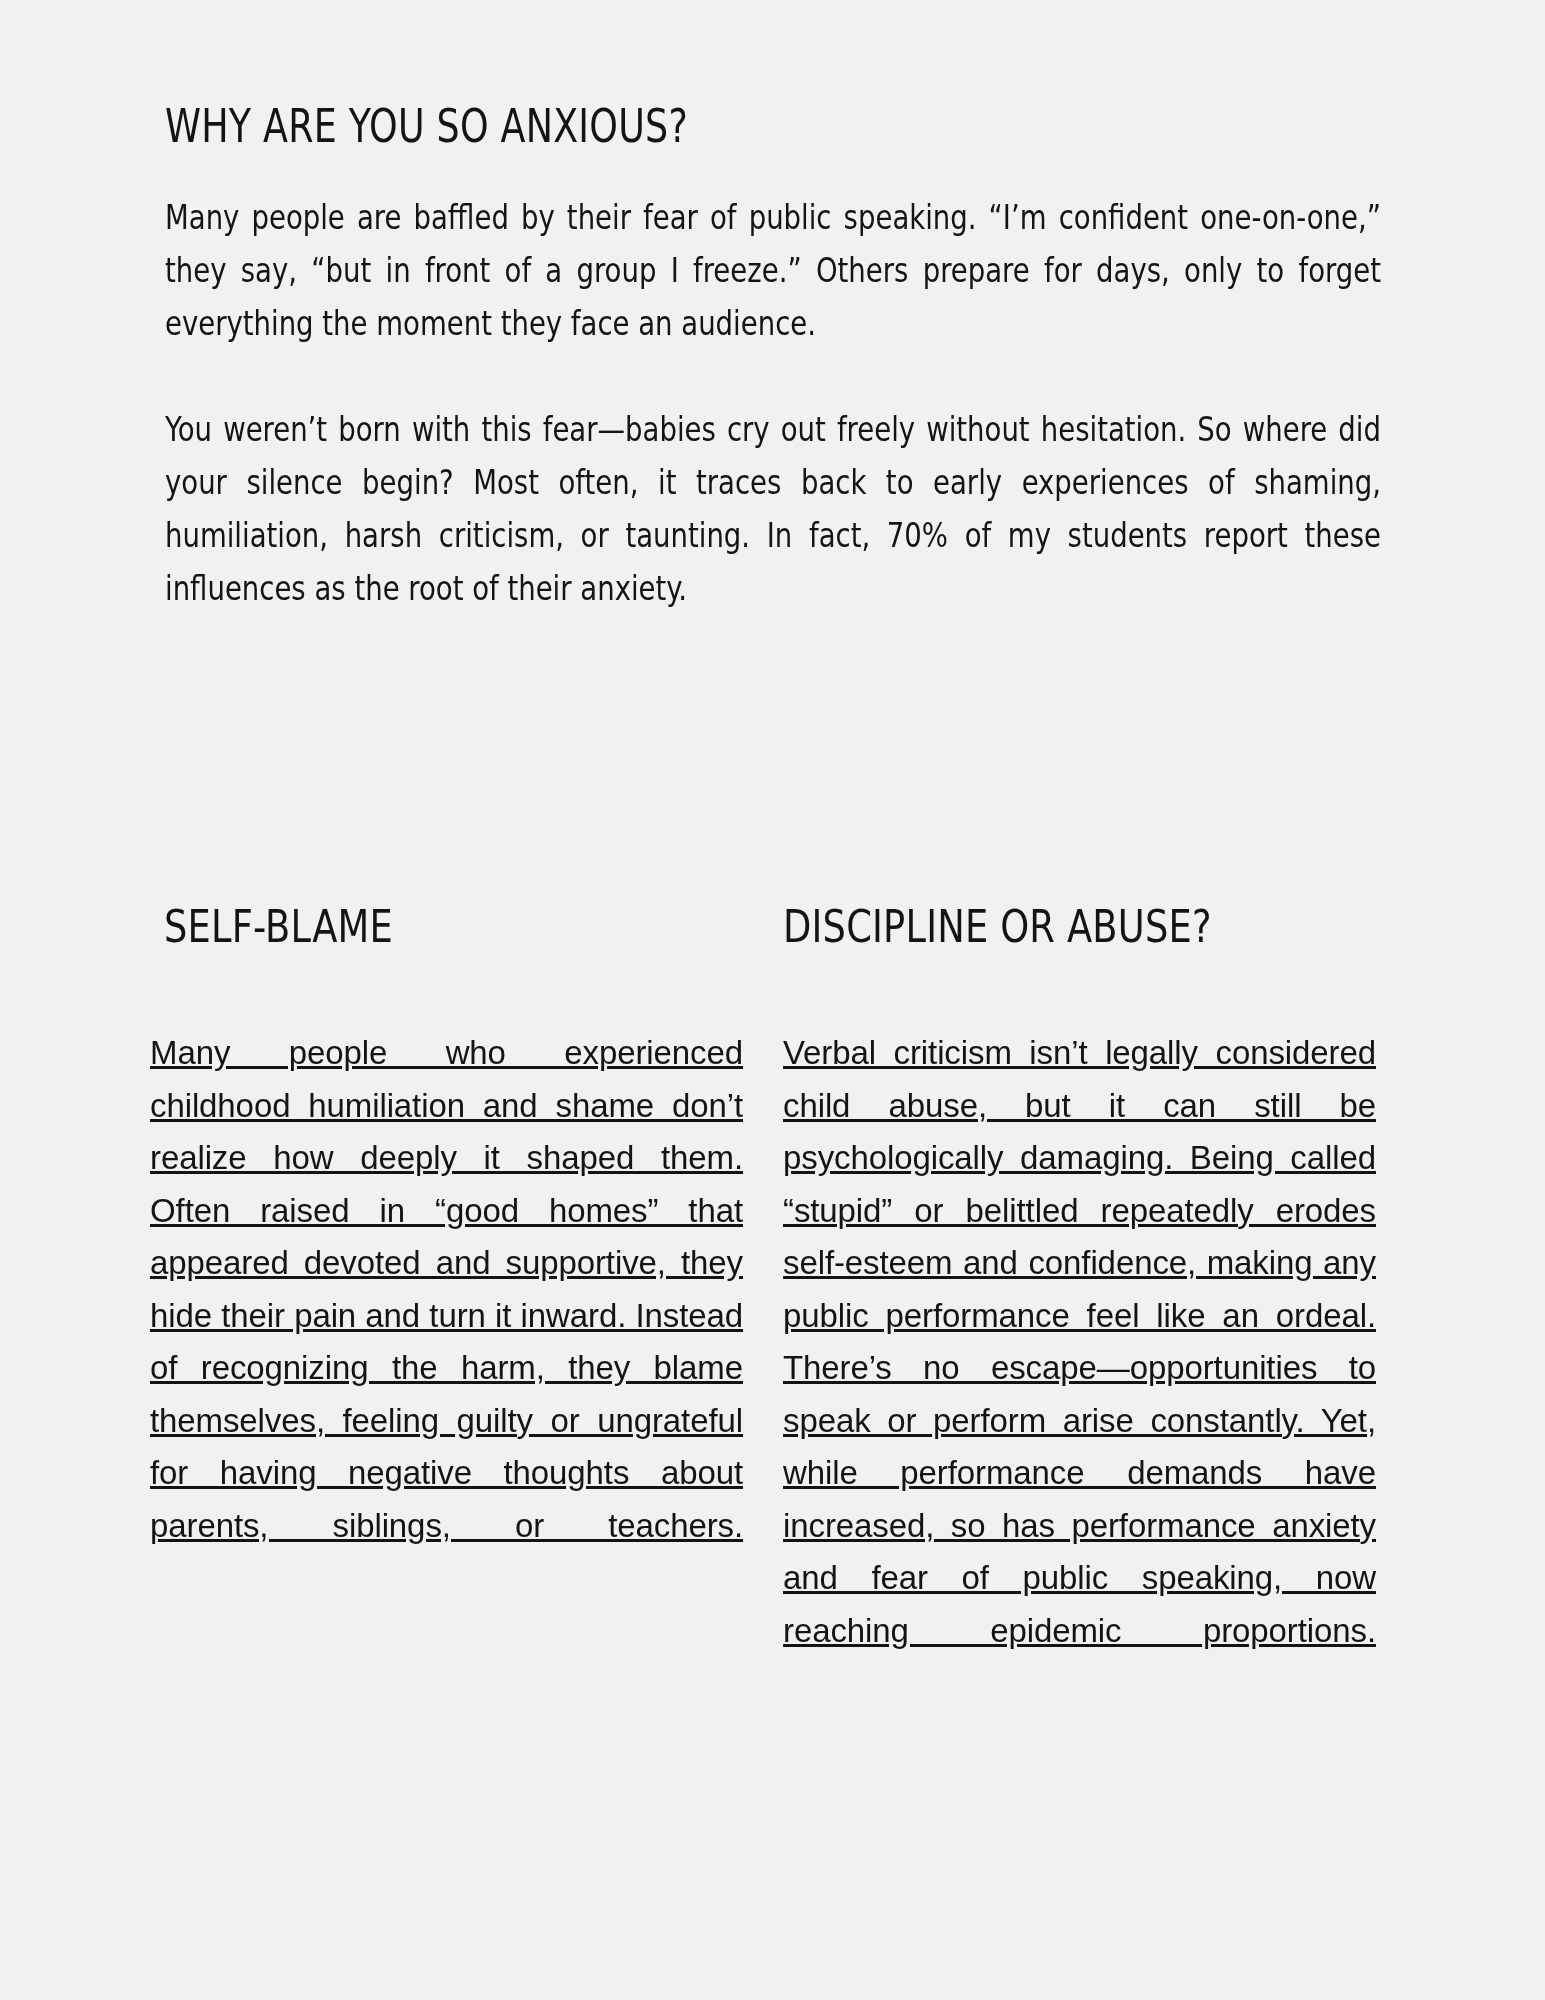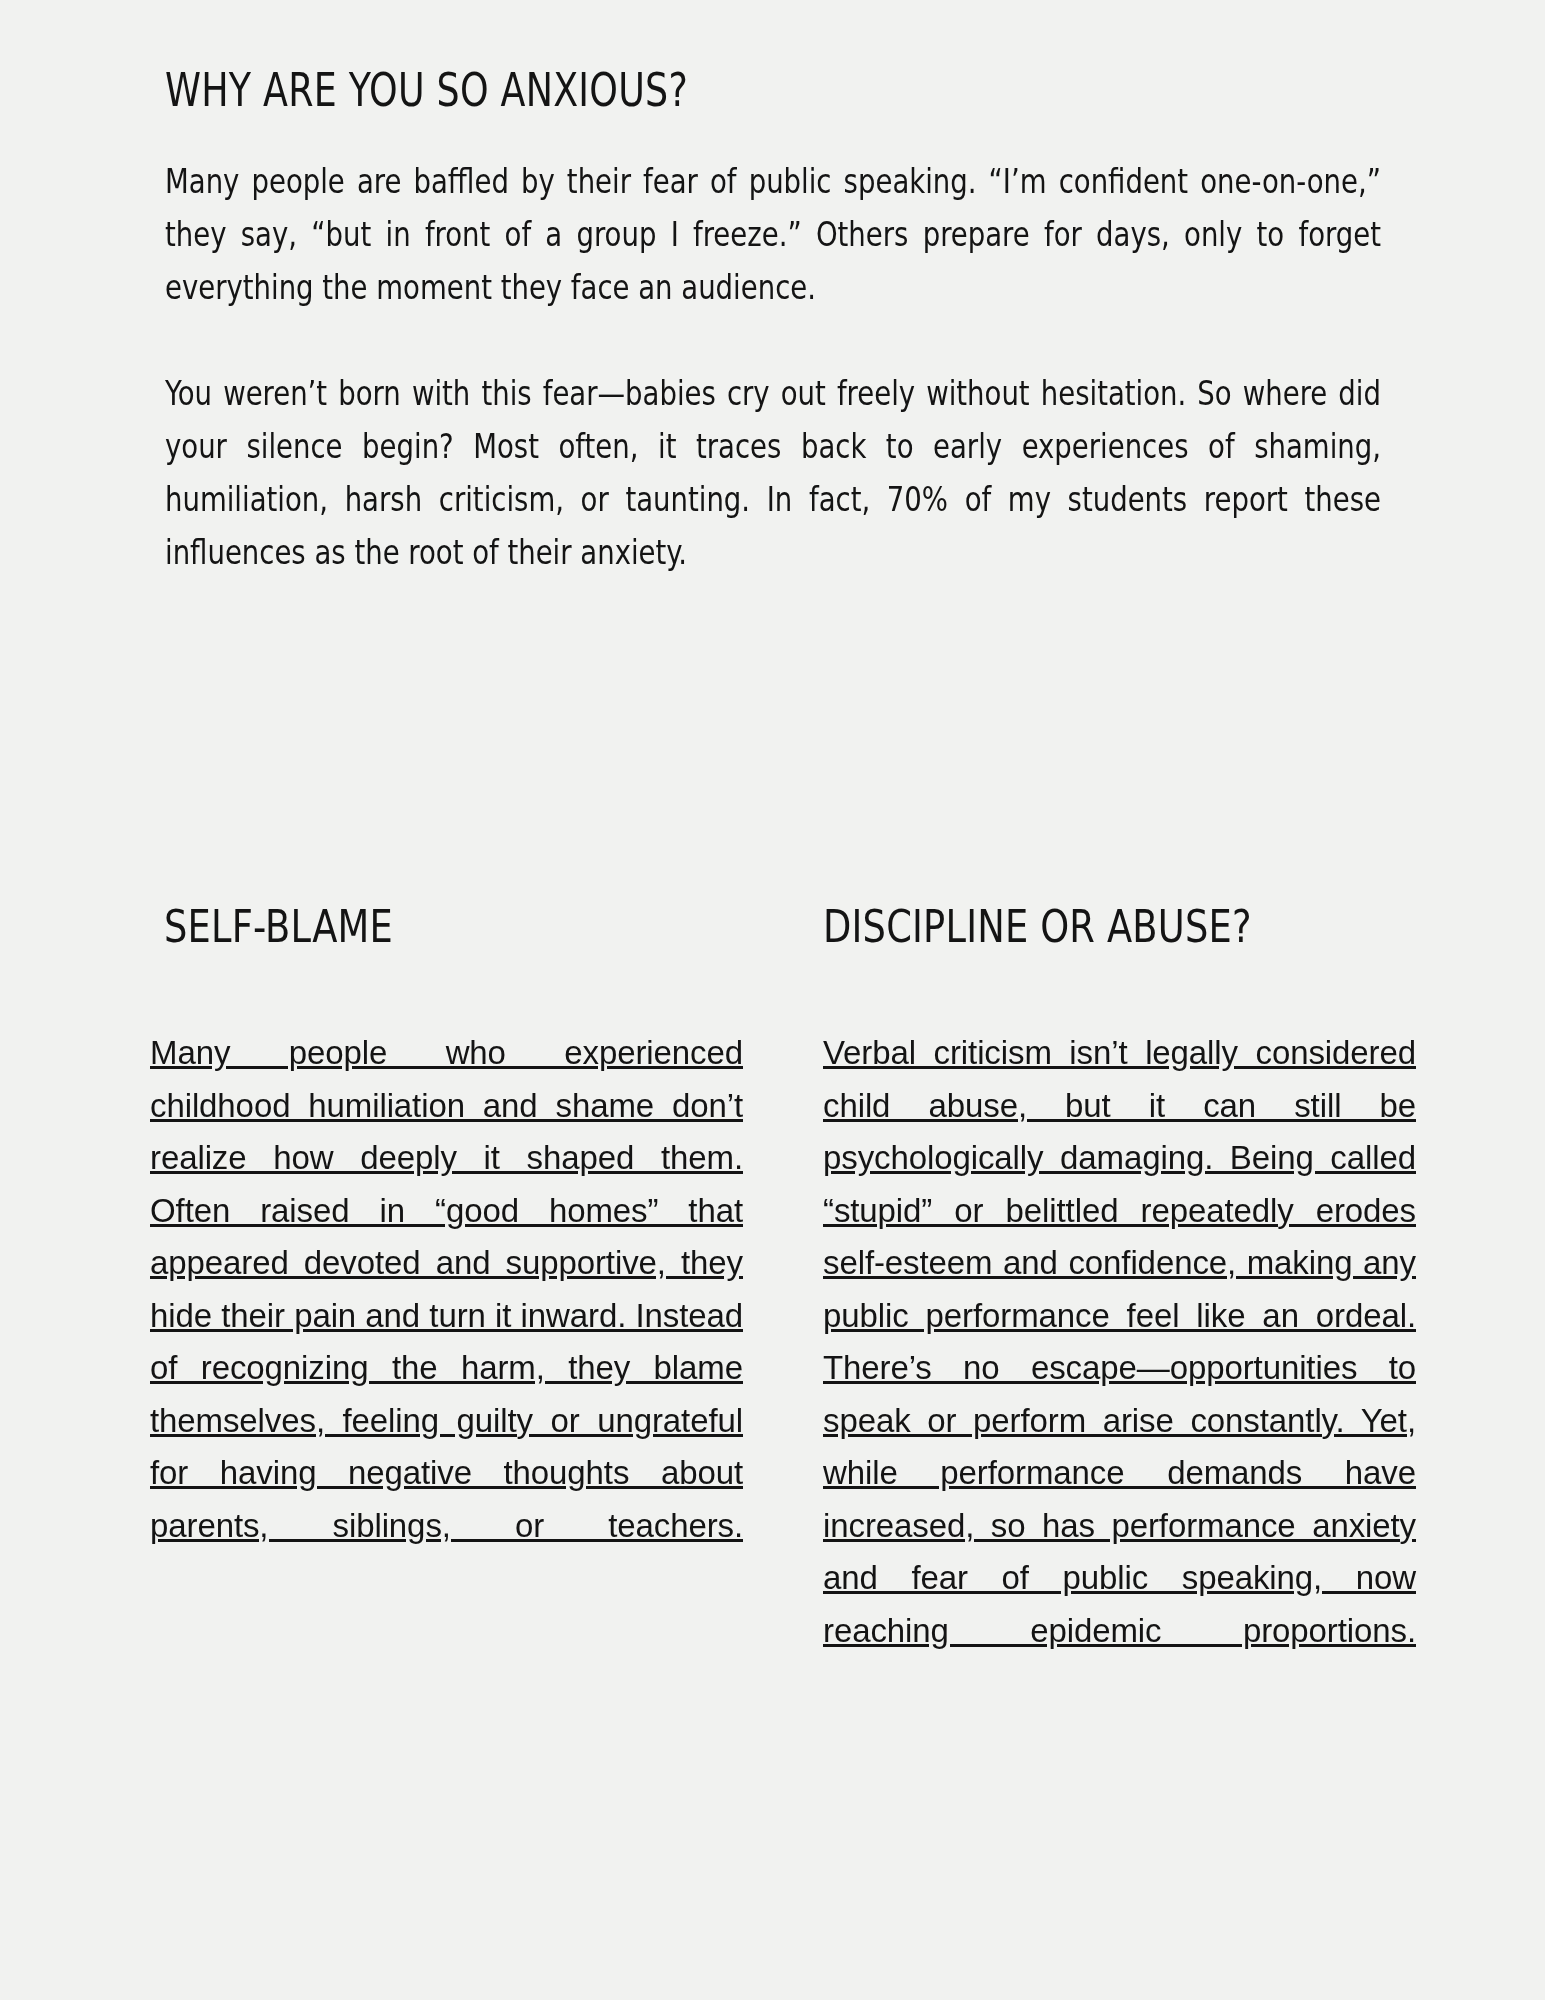--- a/index.html
+++ b/index.html
@@ -17,21 +17,21 @@
   .page {
     position: relative;
     width: 1545px;
     height: 2000px;
     box-sizing: border-box;
     padding: 0 165px;
   }
 
   
   .intro {
-    padding-top: 66px;
+    padding-top: 102px;
     width: 1215px;
   }
   .page-title {
     font-family: "Liberation Sans Narrow", "DejaVu Sans Condensed", "Liberation Sans", sans-serif;
     font-size: 47px;
     font-weight: 400;
     line-height: 1.0;
     letter-spacing: 0.3px;
     margin: 0 0 42px 0;
     transform: scaleX(0.86);
@@ -53,21 +53,21 @@
     margin-top: 53px;
   }
 
   
   .columns {
     position: absolute;
     left: 150px;
     top: 905px;
     width: 1245px;
     display: flex;
-    gap: 80px;
+    gap: 40px;
   }
   .col {
     width: 593px;
     flex: 0 0 593px;
   }
   .col-title {
     font-family: "Liberation Sans Narrow", "DejaVu Sans Condensed", "Liberation Sans", sans-serif;
     font-size: 44px;
     font-weight: 400;
     line-height: 1.0;

